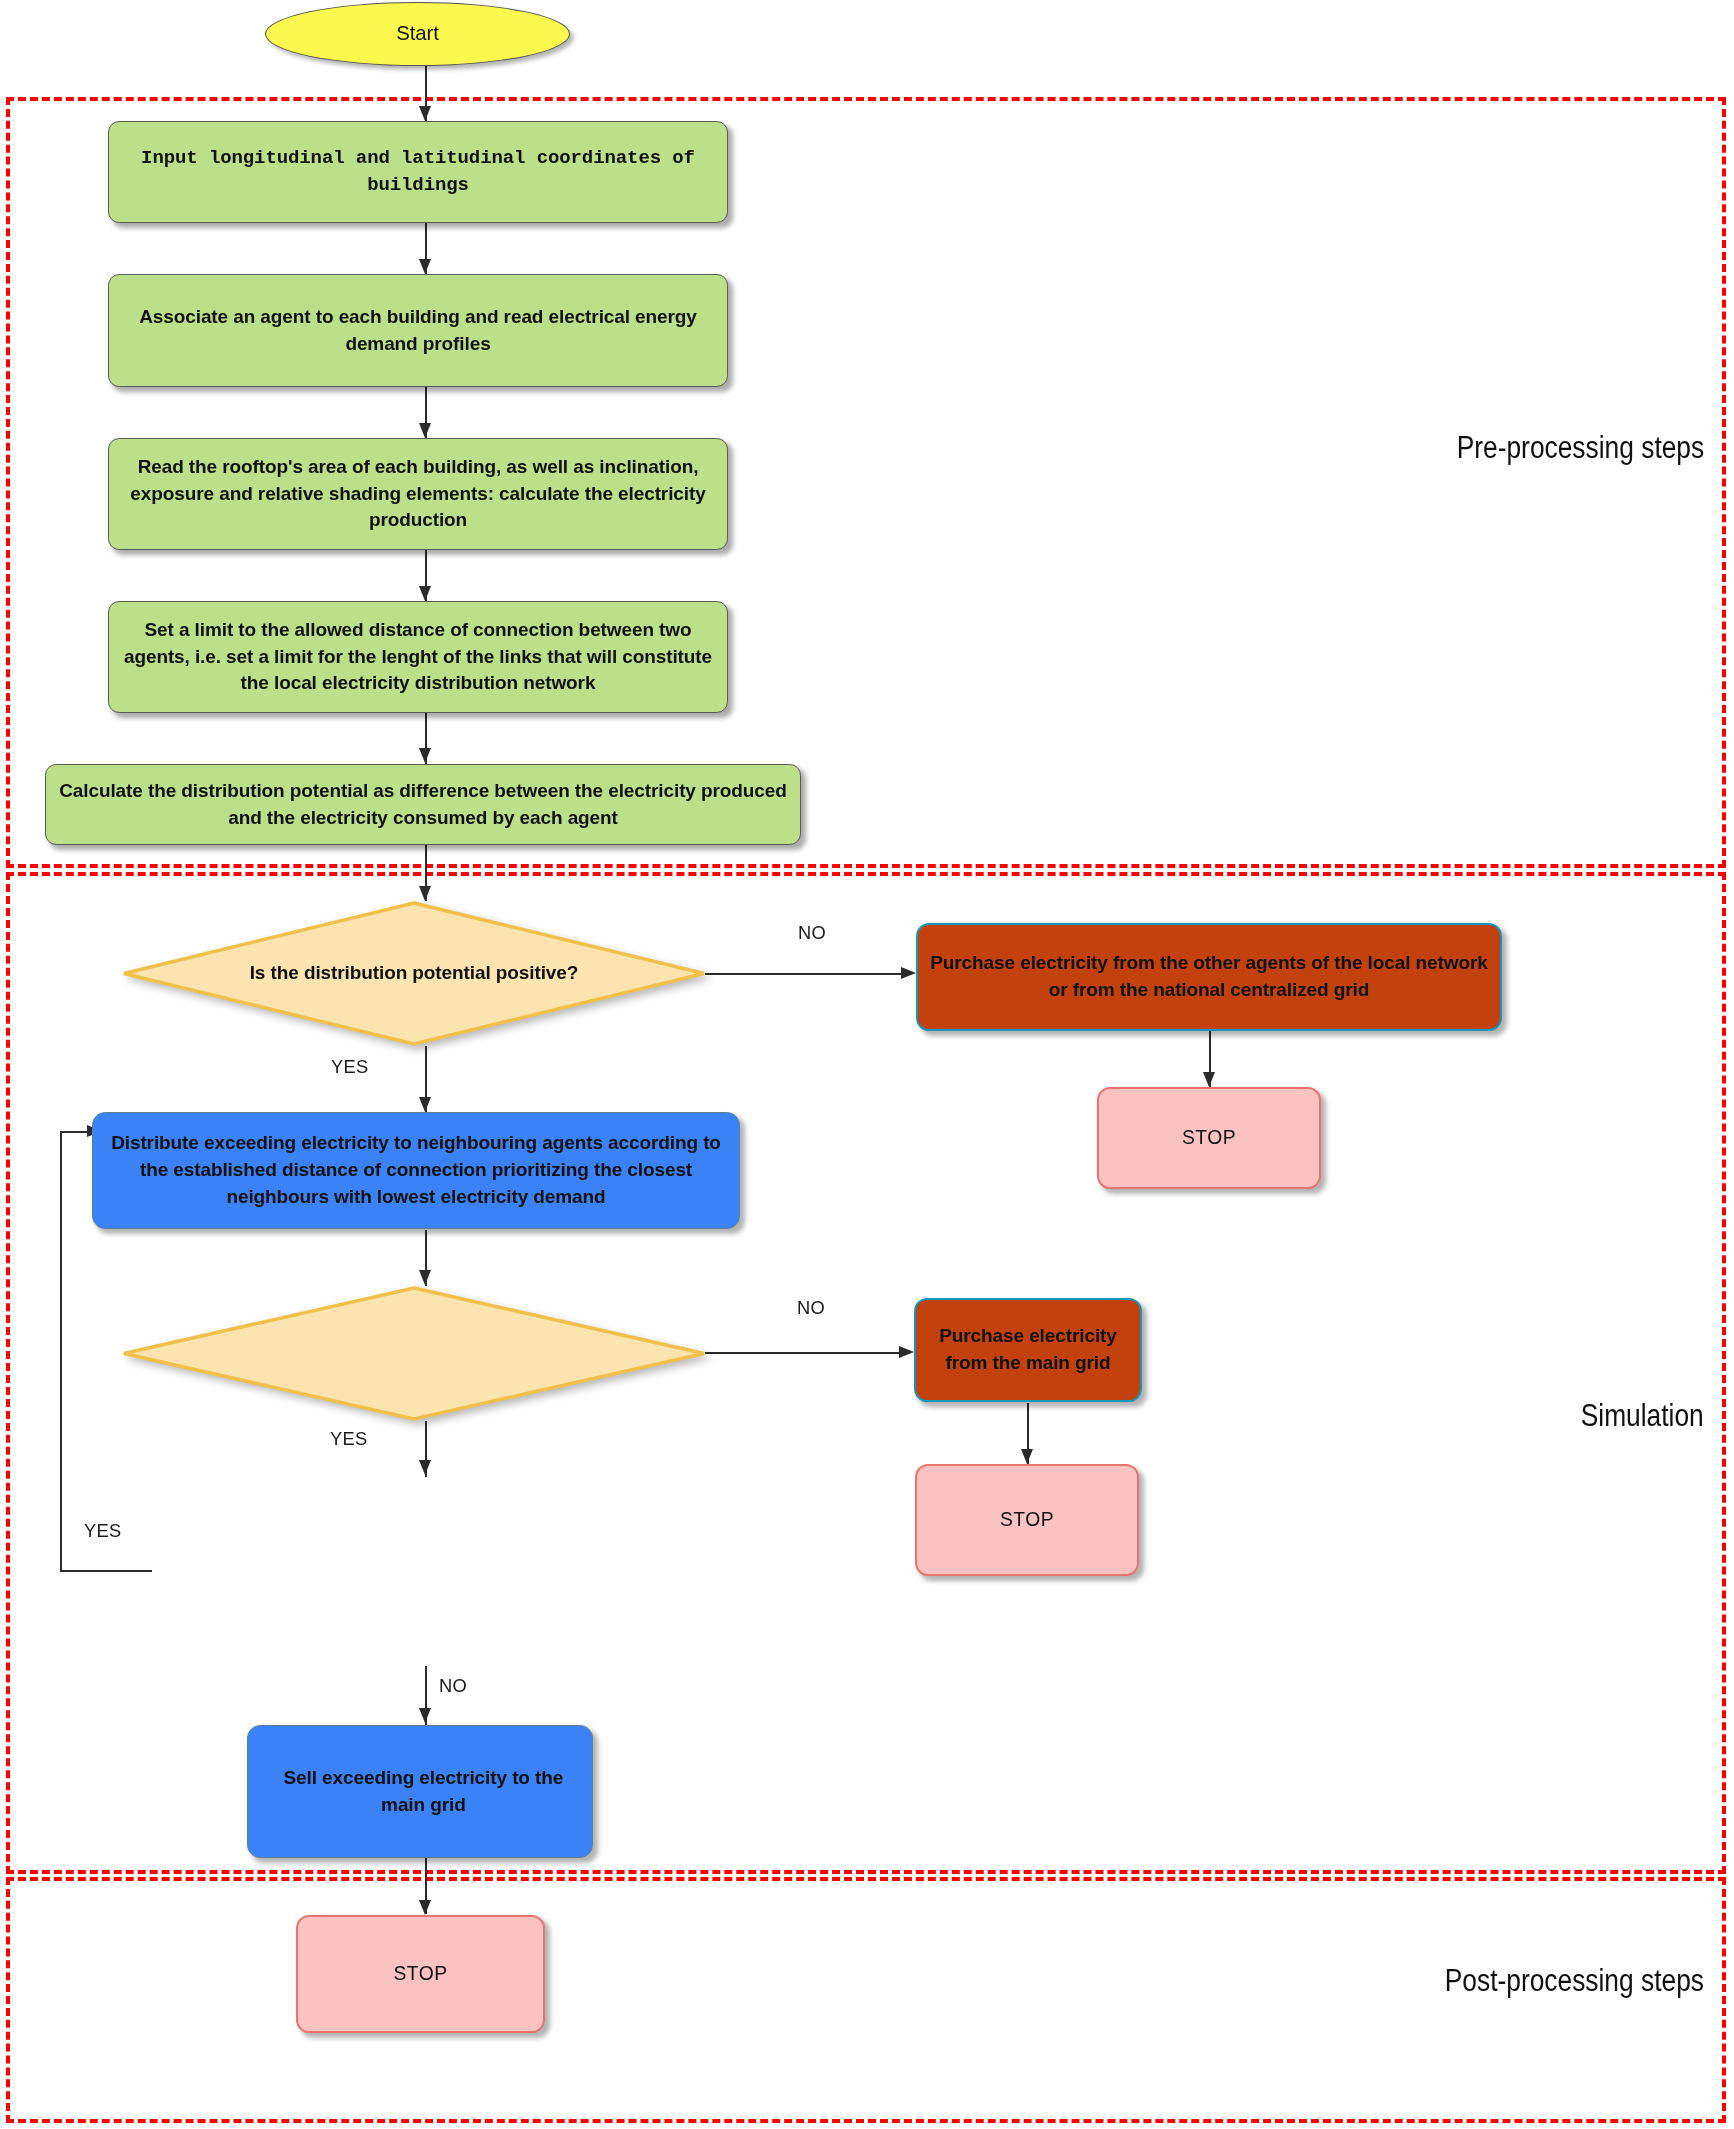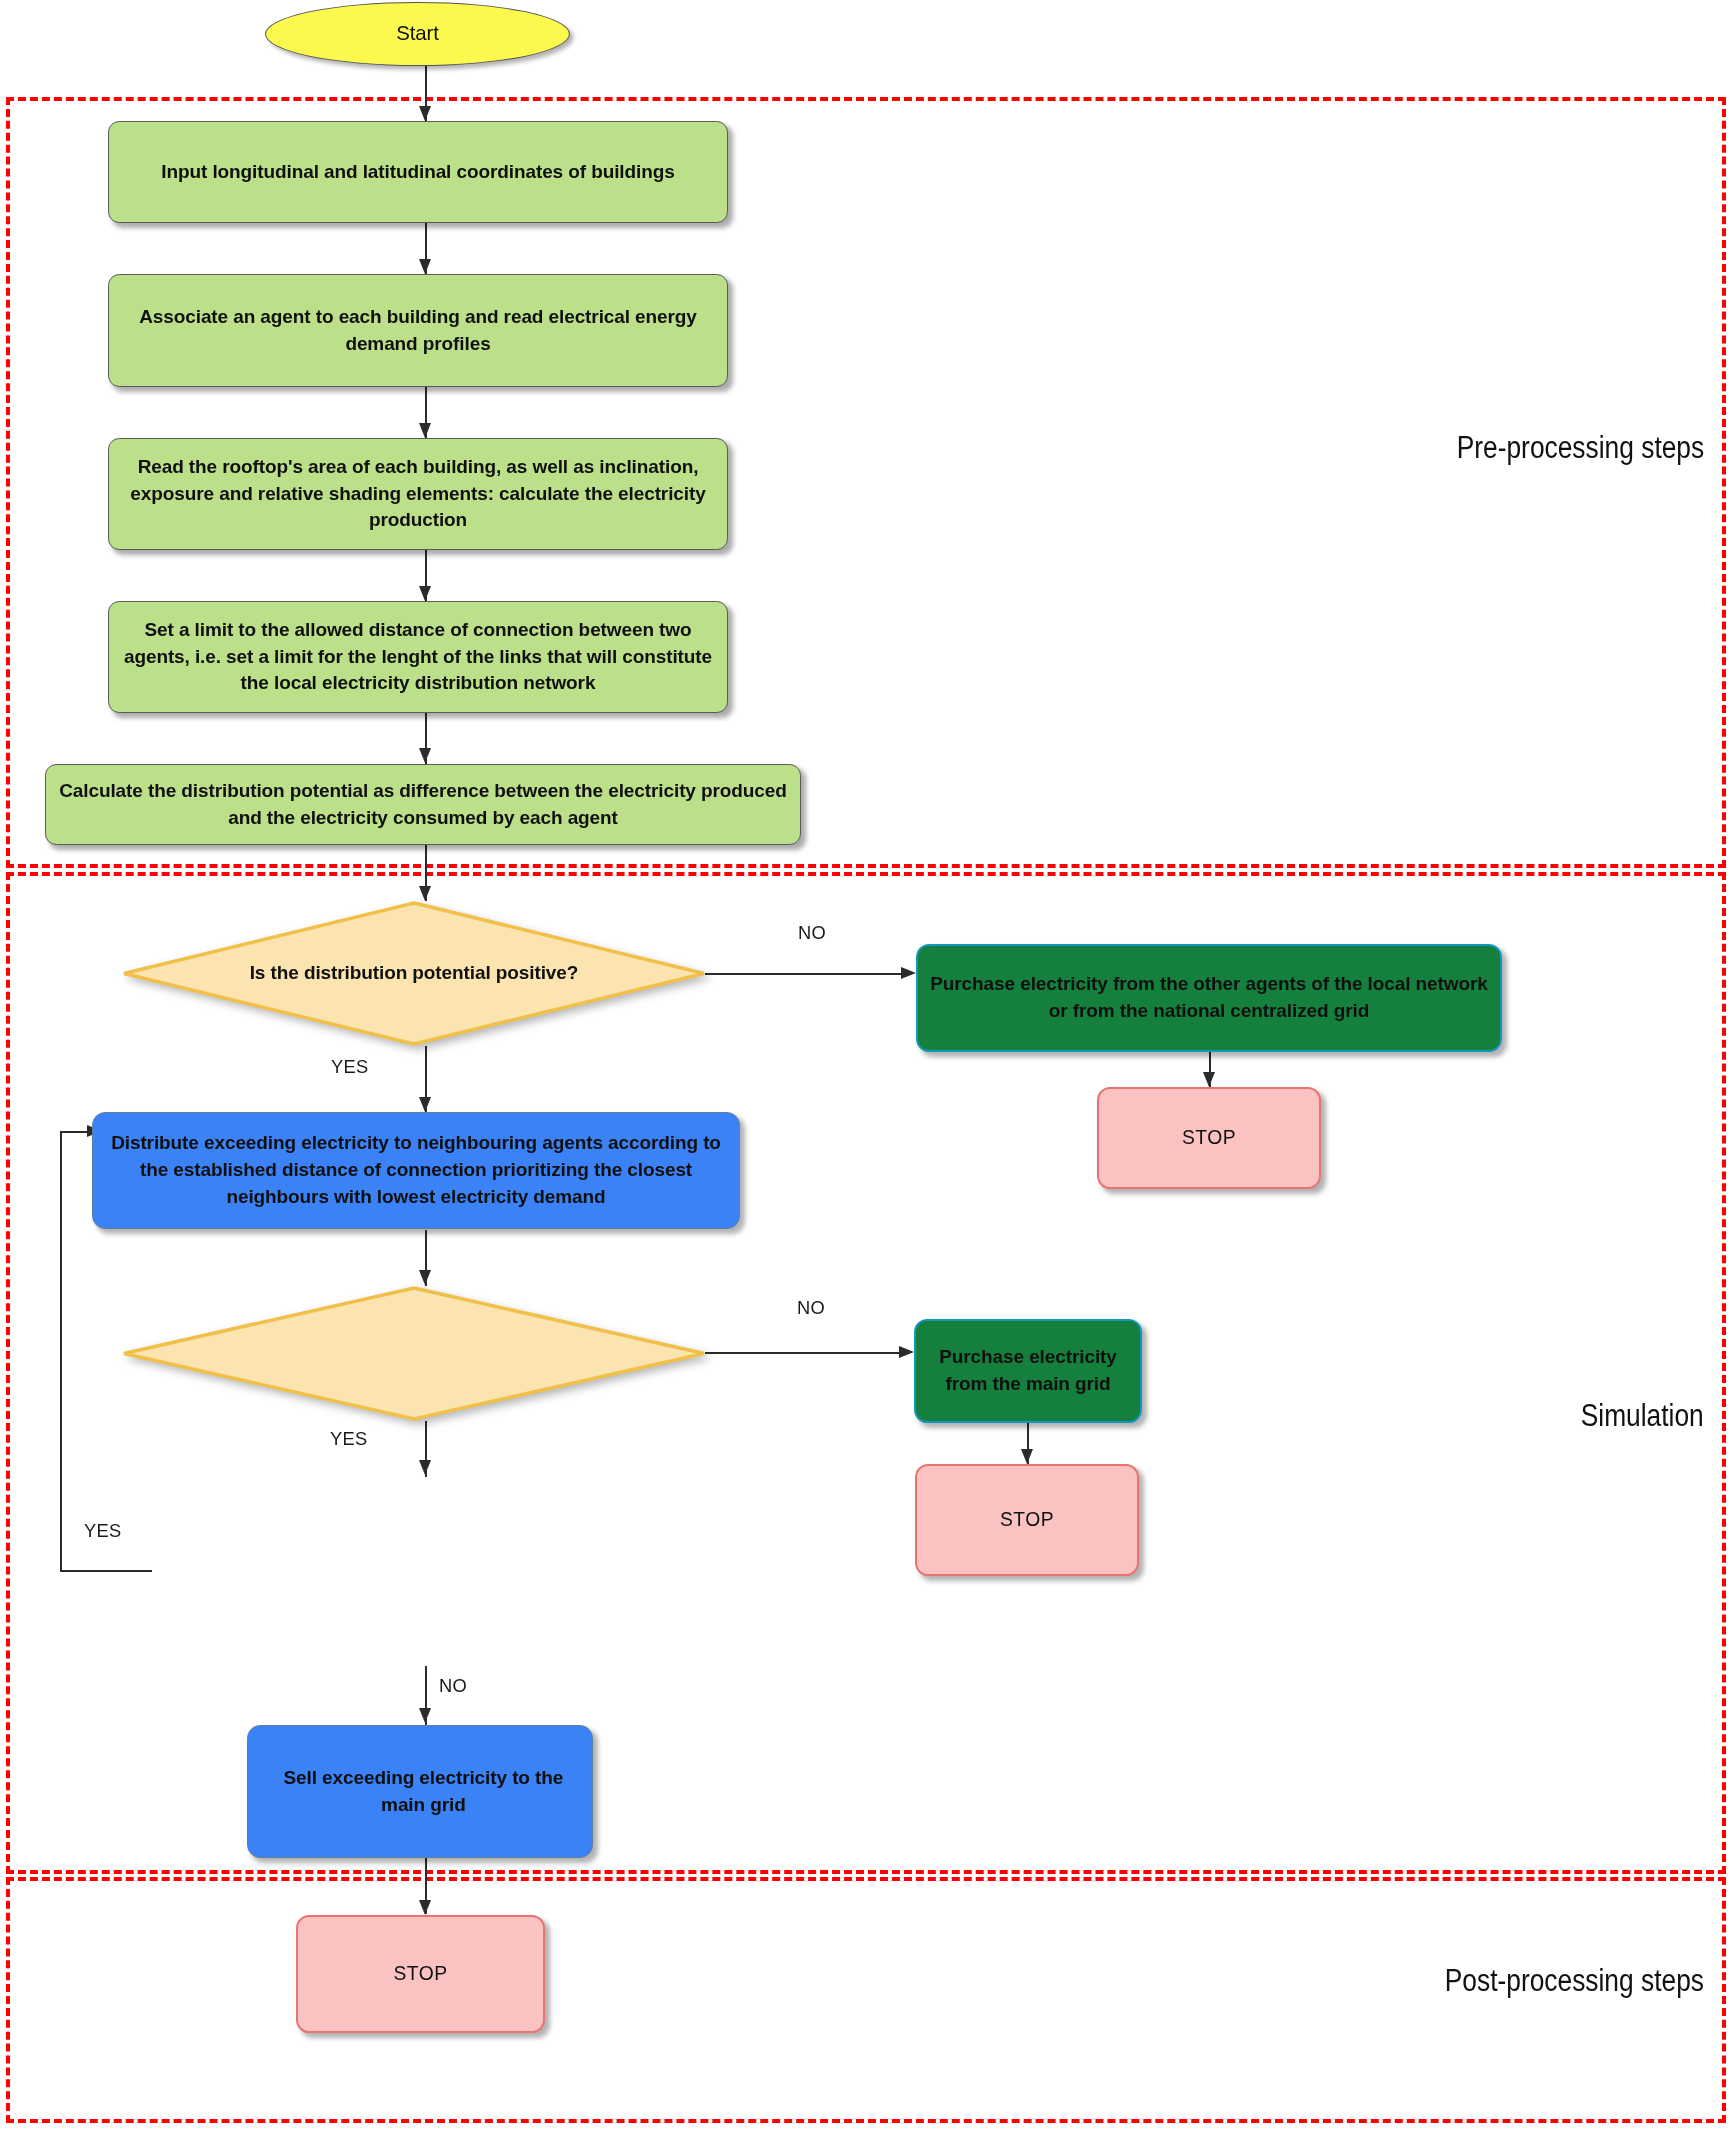--- a/index.html
+++ b/index.html
@@ -41,23 +41,22 @@
   
   .blue-node{
     background:#3b82f6;
     border:1.5px solid #5c7fa0;
     border-radius:13.2px;
     box-shadow:4.6px 4.6px 5.6px rgba(0,0,0,0.30);
     font-size:19px;
     padding:4.1px 12.2px;
   }
   .blue-node.cyan{
-    background:#15803d;
+    background:#c2410c;
     border:2px solid #1397BF;
-    margin-top:21px;
   }
   
   .pink-node{
     background:#FBC2C2;
     border:2px solid #E8736F;
     border-radius:13.2px;
     box-shadow:4.6px 4.6px 5.6px rgba(0,0,0,0.30);
     font-size:19.3px;
     font-weight:400;
     letter-spacing:0.5px;
@@ -180,21 +179,21 @@
 
   <div class="edge-label" style="left:798px;top:922px;">NO</div>
   <div class="edge-label" style="left:331px;top:1056px;">YES</div>
   <div class="edge-label" style="left:797px;top:1297px;">NO</div>
   <div class="edge-label" style="left:330px;top:1428px;">YES</div>
   <div class="edge-label" style="left:84px;top:1520px;">YES</div>
   <div class="edge-label" style="left:439px;top:1675px;">NO</div>
 
   <div class="node start-node" style="left:265px;top:1.5px;width:305px;height:64px;">Start</div>
 
-  <div class="node green-node" style="left:108px;top:121px;width:620px;height:102px;">Input longitudinal and latitudinal coordinates of buildings</div>
+  <div class="node green-node" style="left:108px;top:121px;width:620px;height:102px;font-family:Liberation Mono, monospace;">Input longitudinal and latitudinal coordinates of buildings</div>
 
   <div class="node green-node" style="left:108px;top:438px;width:620px;height:112px;">Read the rooftop's area of each building, as well as inclination, exposure and relative shading elements: calculate the electricity production</div>
 
   <div class="node green-node" style="left:108px;top:274px;width:620px;height:113px;">Associate an agent to each building and read electrical energy demand profiles</div>
 
   <div class="node green-node" style="left:108px;top:601px;width:620px;height:112px;">Set a limit to the allowed distance of connection between two agents, i.e. set a limit for the lenght of the links that will constitute the local electricity distribution network</div>
 
   <div class="node green-node" style="left:45px;top:764px;width:756px;height:81px;">Calculate the distribution potential as difference between the electricity produced and the electricity consumed by each agent</div>
 
   <div class="diamond-wrap" style="left:122px;top:901px;width:584px;height:145px;">

